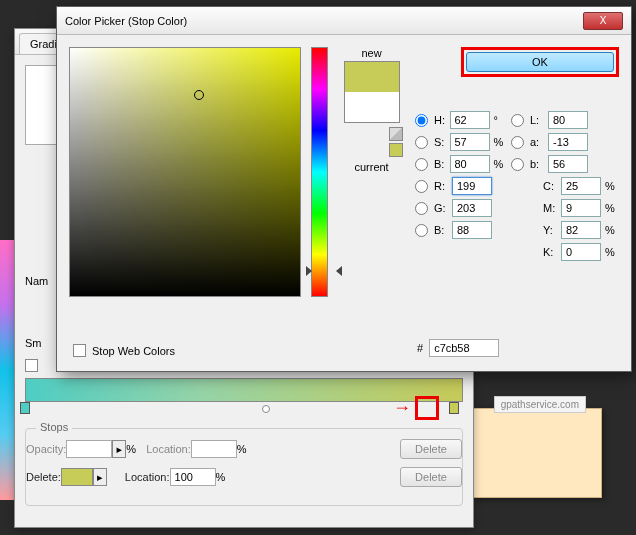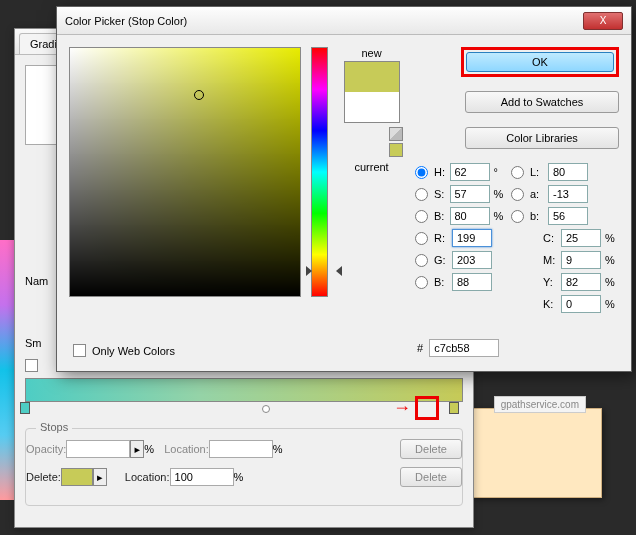--- a/index.html
+++ b/index.html
@@ -82,21 +82,21 @@
     color: #666;
   }
   .stops-row {
     display: flex;
     align-items: center;
     margin-bottom: 8px;
   }
   .stops-row label { color: #888; }
   .stops-row .lbl-dark { color: #222; }
   .num-input {
-    width: 64px; height: 18px;
+    width: 46px; height: 18px;
     border: 1px solid #aaa;
     padding: 0 4px;
     background: #fff;
   }
   .color-swatch-small {
     width: 32px; height: 18px;
     background: #c7cb58;
     border: 1px solid #888;
     display: inline-block;
   }
@@ -397,23 +397,21 @@
       <span class="cube-icon"></span>
       <span class="tiny-sw"></span>
       <span class="cur-label">current</span>
     </div>
     <div class="right-col">
       <div class="btn-row">
         <span class="ok-highlight">
           <button class="ok-btn-inner">OK</button>
         </span>
         <div style="height:6px"></div>
-        <button class="pbtn">Add to Swatches</button>
         <div style="height:6px"></div>
-        <button class="pbtn">Color Libraries</button>
       </div>
 
       <div class="vals-grid">
         <div class="vrow">
           <input type="radio" checked="" style="">
           <label>H:</label>
           <input class="vin" value="62" style="">
           <span class="unit">°</span>
         </div>
         <div class="vrow">
@@ -479,19 +477,19 @@
           <label>K:</label>
           <input class="vin" value="0" style="">
           <span class="unit">%</span>
         </div>
       </div>
     </div>
   </div>
 
   <div class="owc-row">
     <span class="checkbox-box"></span>
-    <span>Only Web Colors</span>
+    <span>Stop Web Colors</span>
   </div>
   <div class="hex-row">
     <span>#</span>
     <input class="vin" style="width: 70px;" value="c7cb58">
   </div>
 </div>
 
 </body></html>

